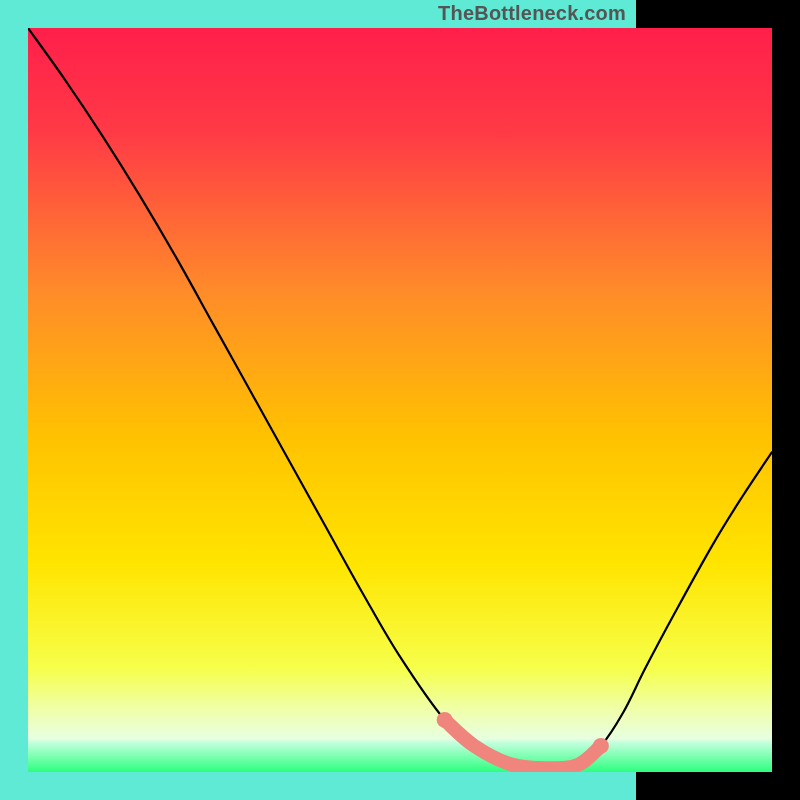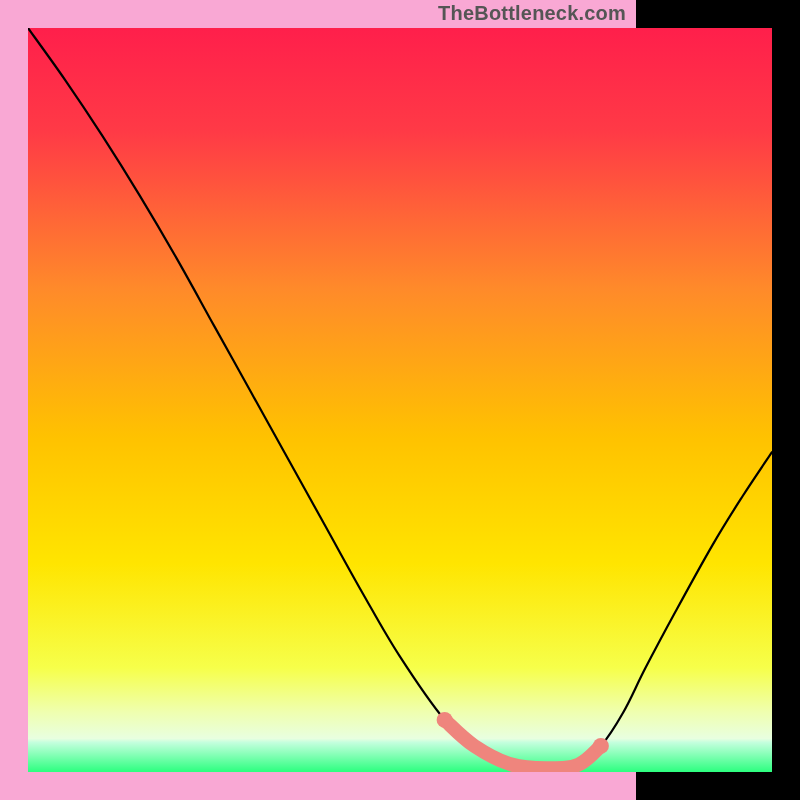--- a/index.html
+++ b/index.html
@@ -8,21 +8,21 @@
     width: 800px;
     height: 800px;
     background: #000;
     font-family: Arial, Helvetica, sans-serif;
     overflow: hidden;
   }
   .frame {
     position: relative;
     width: 636px;
     height: 800px;
-    background: #f9a8d4;
+    background: #5eead4;
   }
   .watermark {
     position: absolute;
     top: 2px;
     right: 10px;
     color: #555;
     font-size: 20px;
     font-weight: bold;
     letter-spacing: 0.2px;
     z-index: 5;

